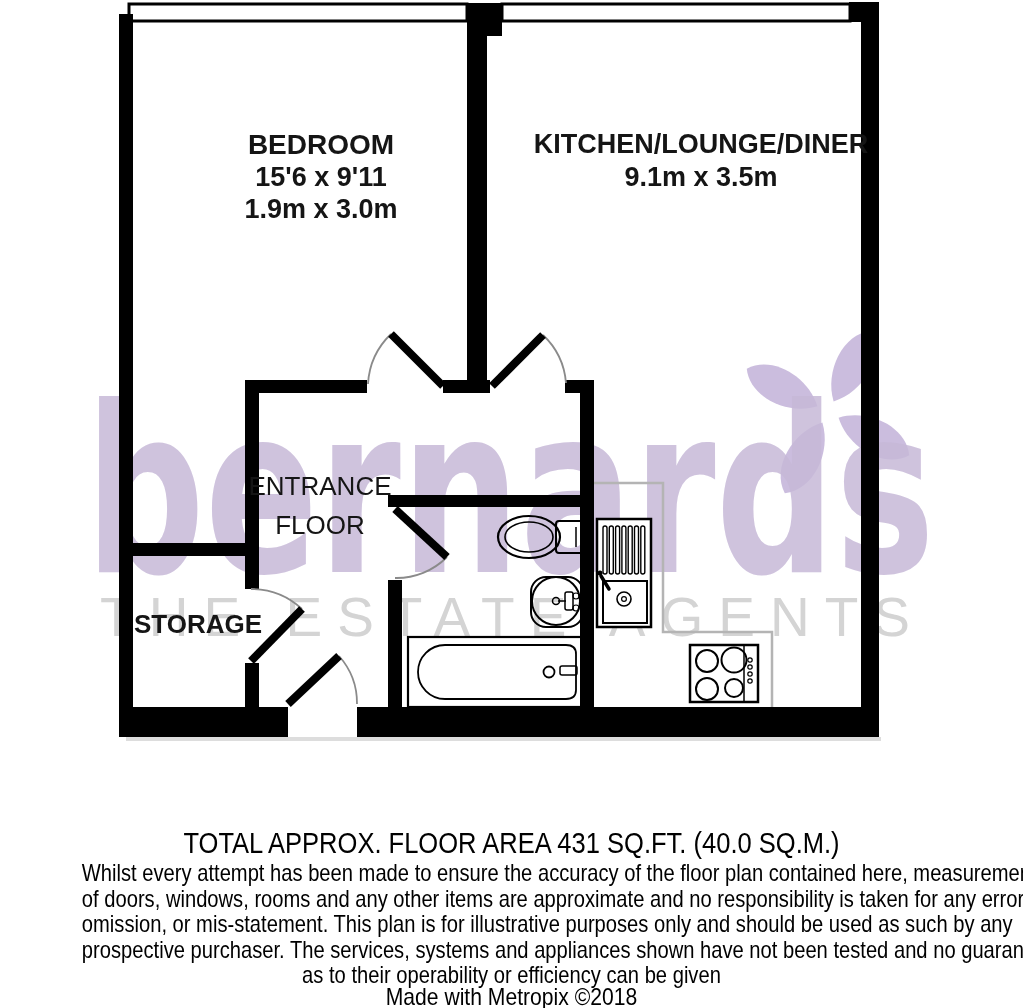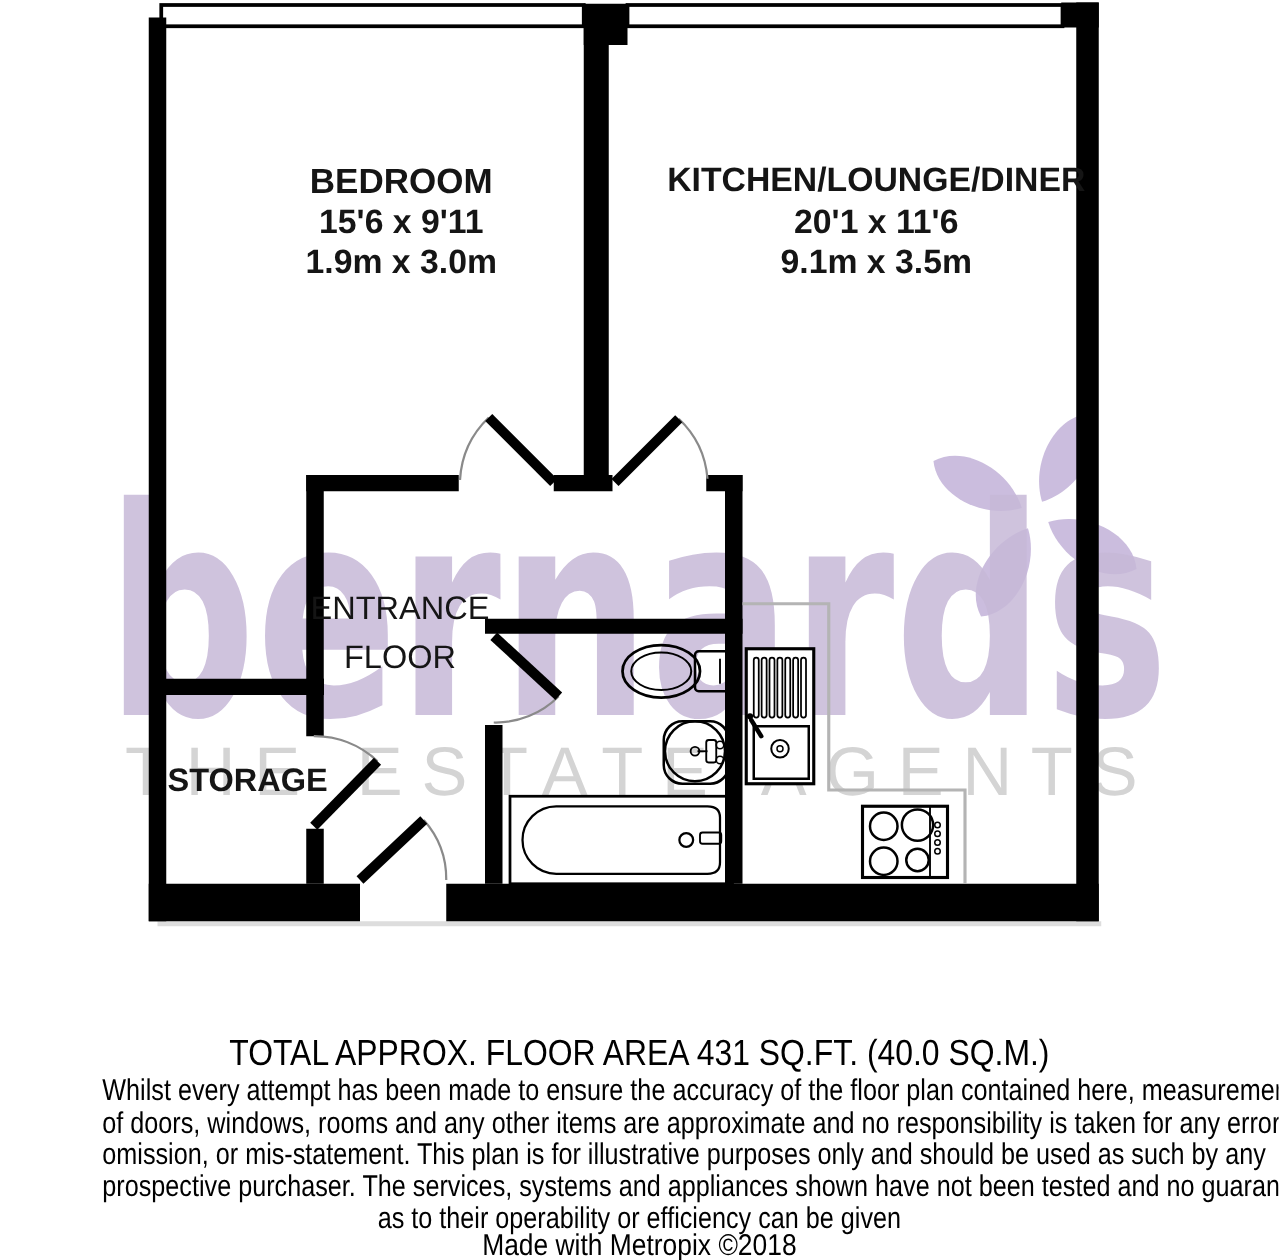--- a/index.html
+++ b/index.html
@@ -150,21 +150,20 @@
   </svg>
 
   <div class="room-label" style="left:133px;top:128px;width:376px;">
     <div class="room-name">BEDROOM</div>
     <div class="room-dim">15'6 x 9'11</div>
     <div class="room-dim">1.9m x 3.0m</div>
   </div>
 
   <div class="room-label" style="left:487px;top:128px;width:428px;">
     <div class="room-name" style="font-size:27px;">KITCHEN/LOUNGE/DINER</div>
-    <div class="room-dim">20'1 x 11'6</div>
     <div class="room-dim">9.1m x 3.5m</div>
   </div>
 
   <div class="room-label" style="left:245px;top:462px;width:150px;">
     <div class="hall-line">ENTRANCE</div>
     <div class="hall-line">FLOOR</div>
   </div>
 
   <div class="room-label" style="left:134px;top:610px;text-align:left;">
     <div class="storage-name">STORAGE</div>

